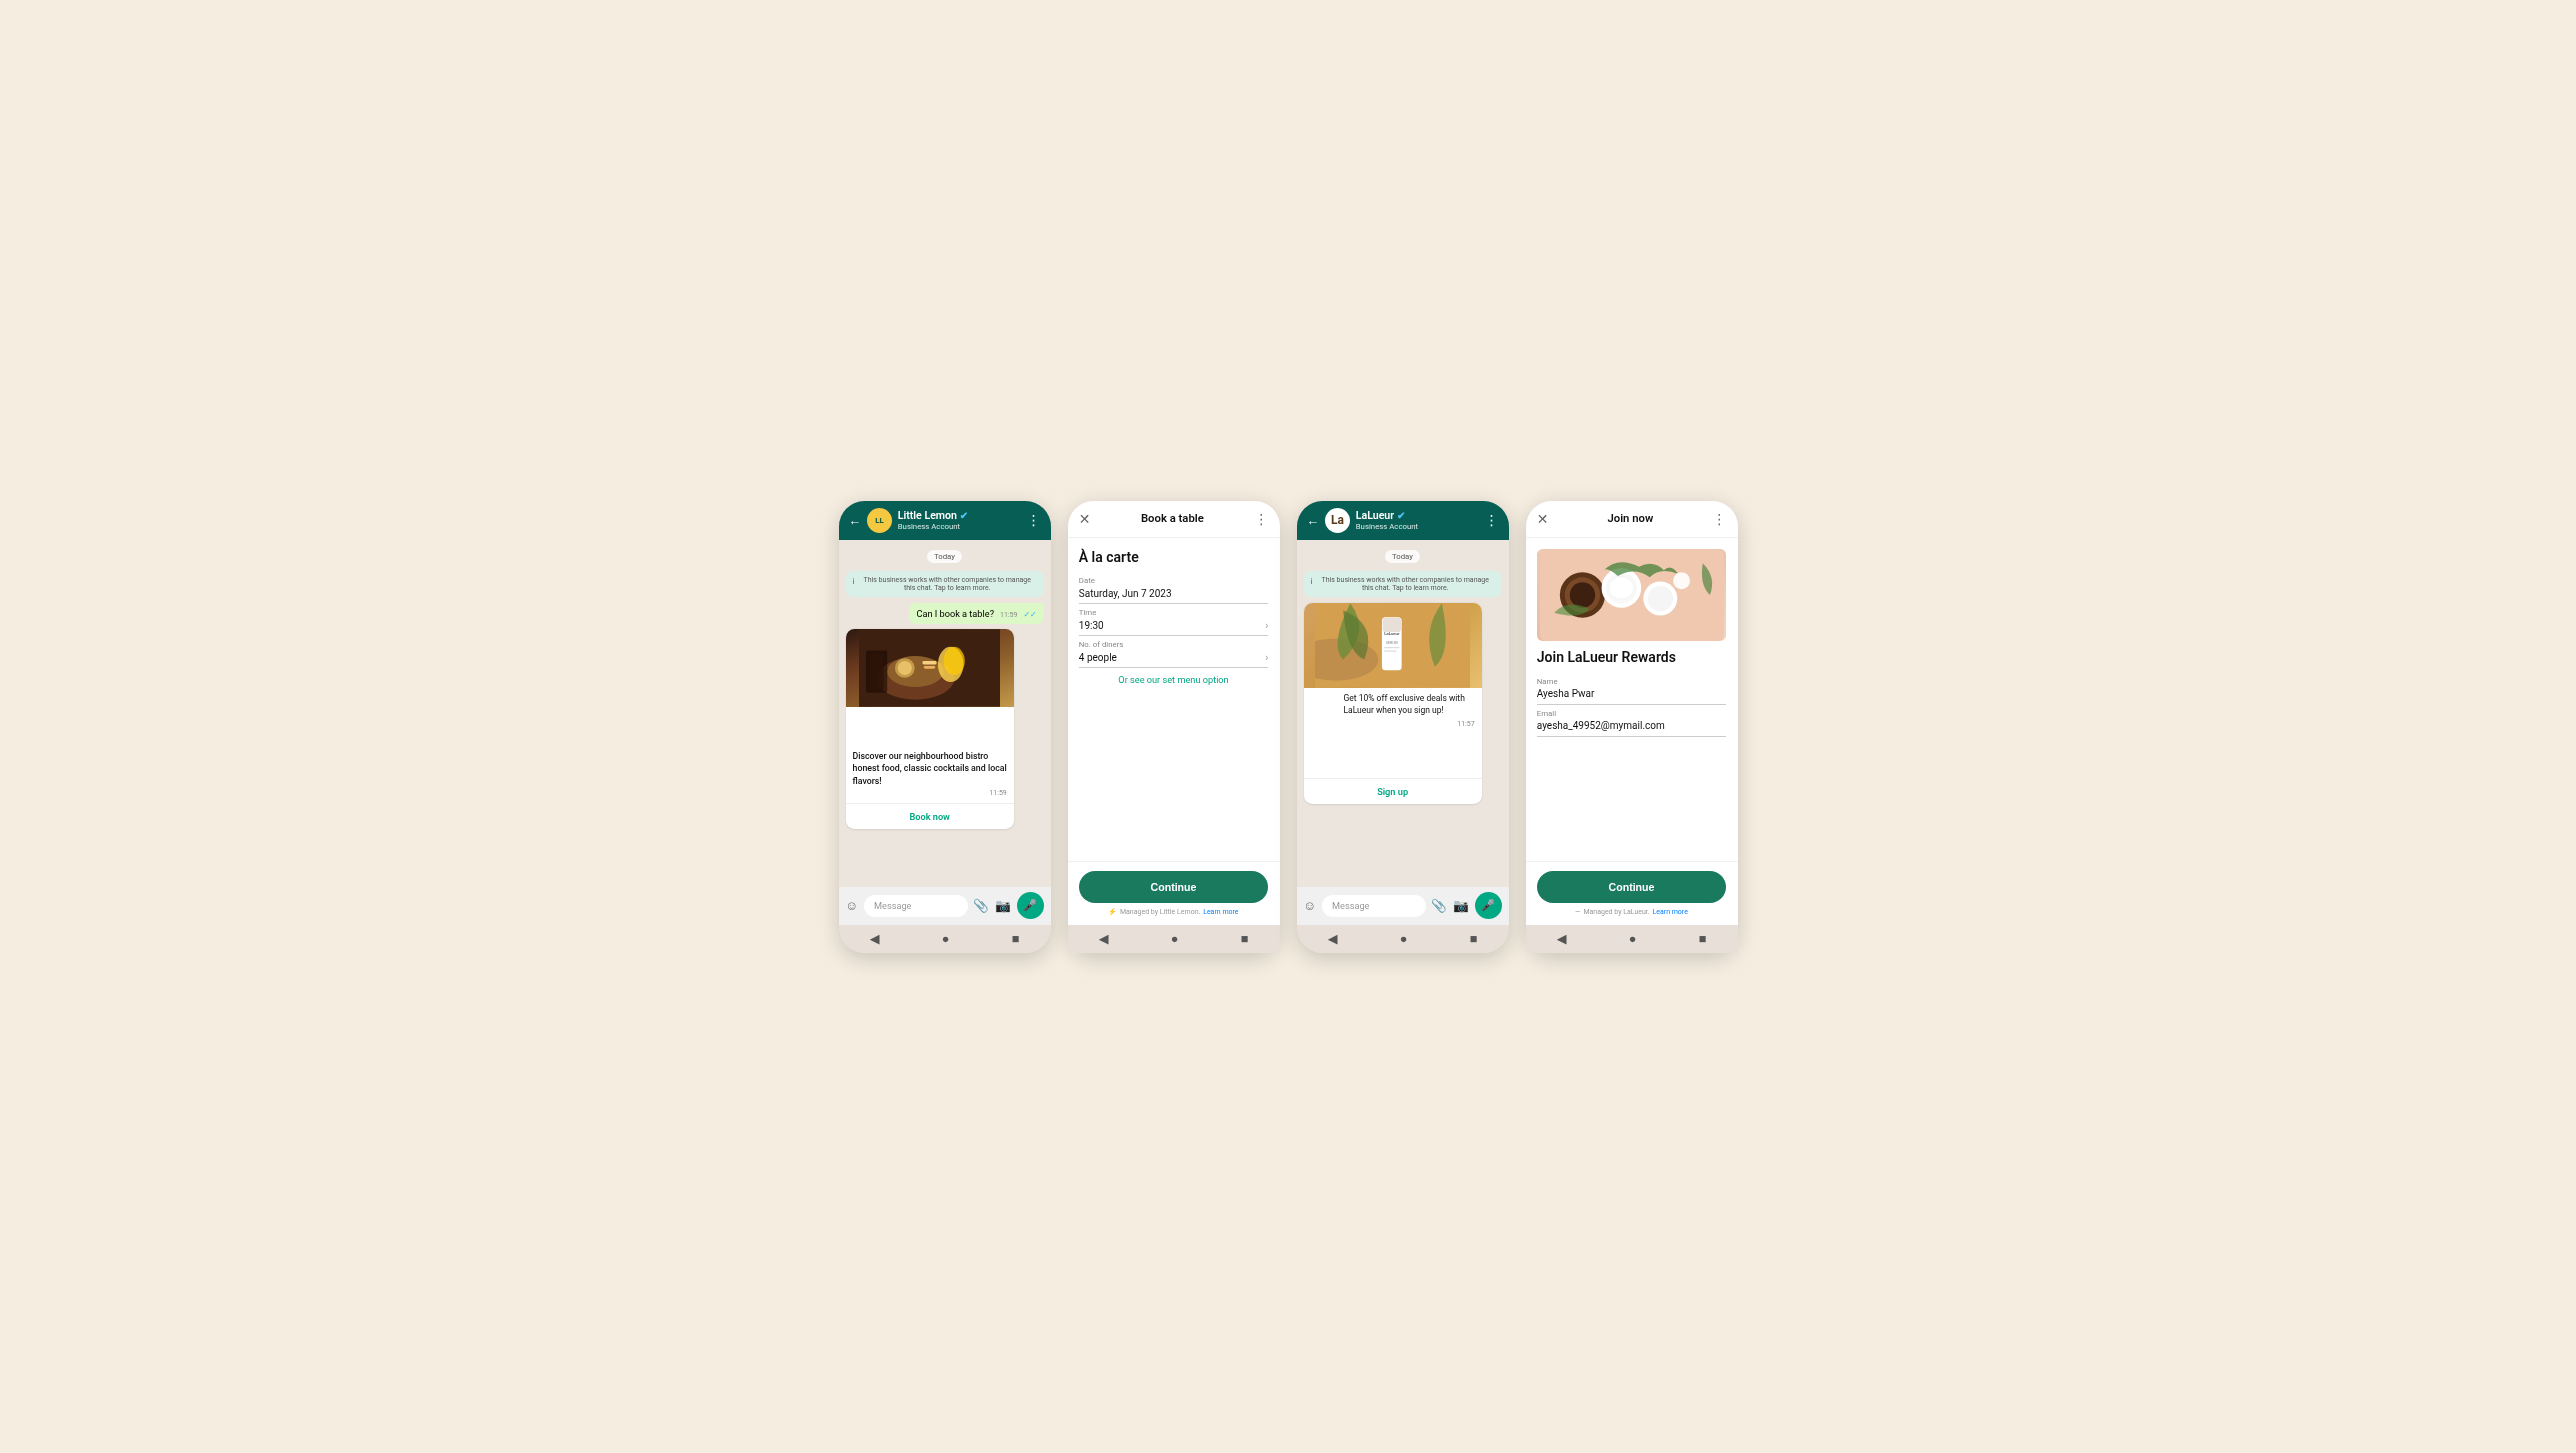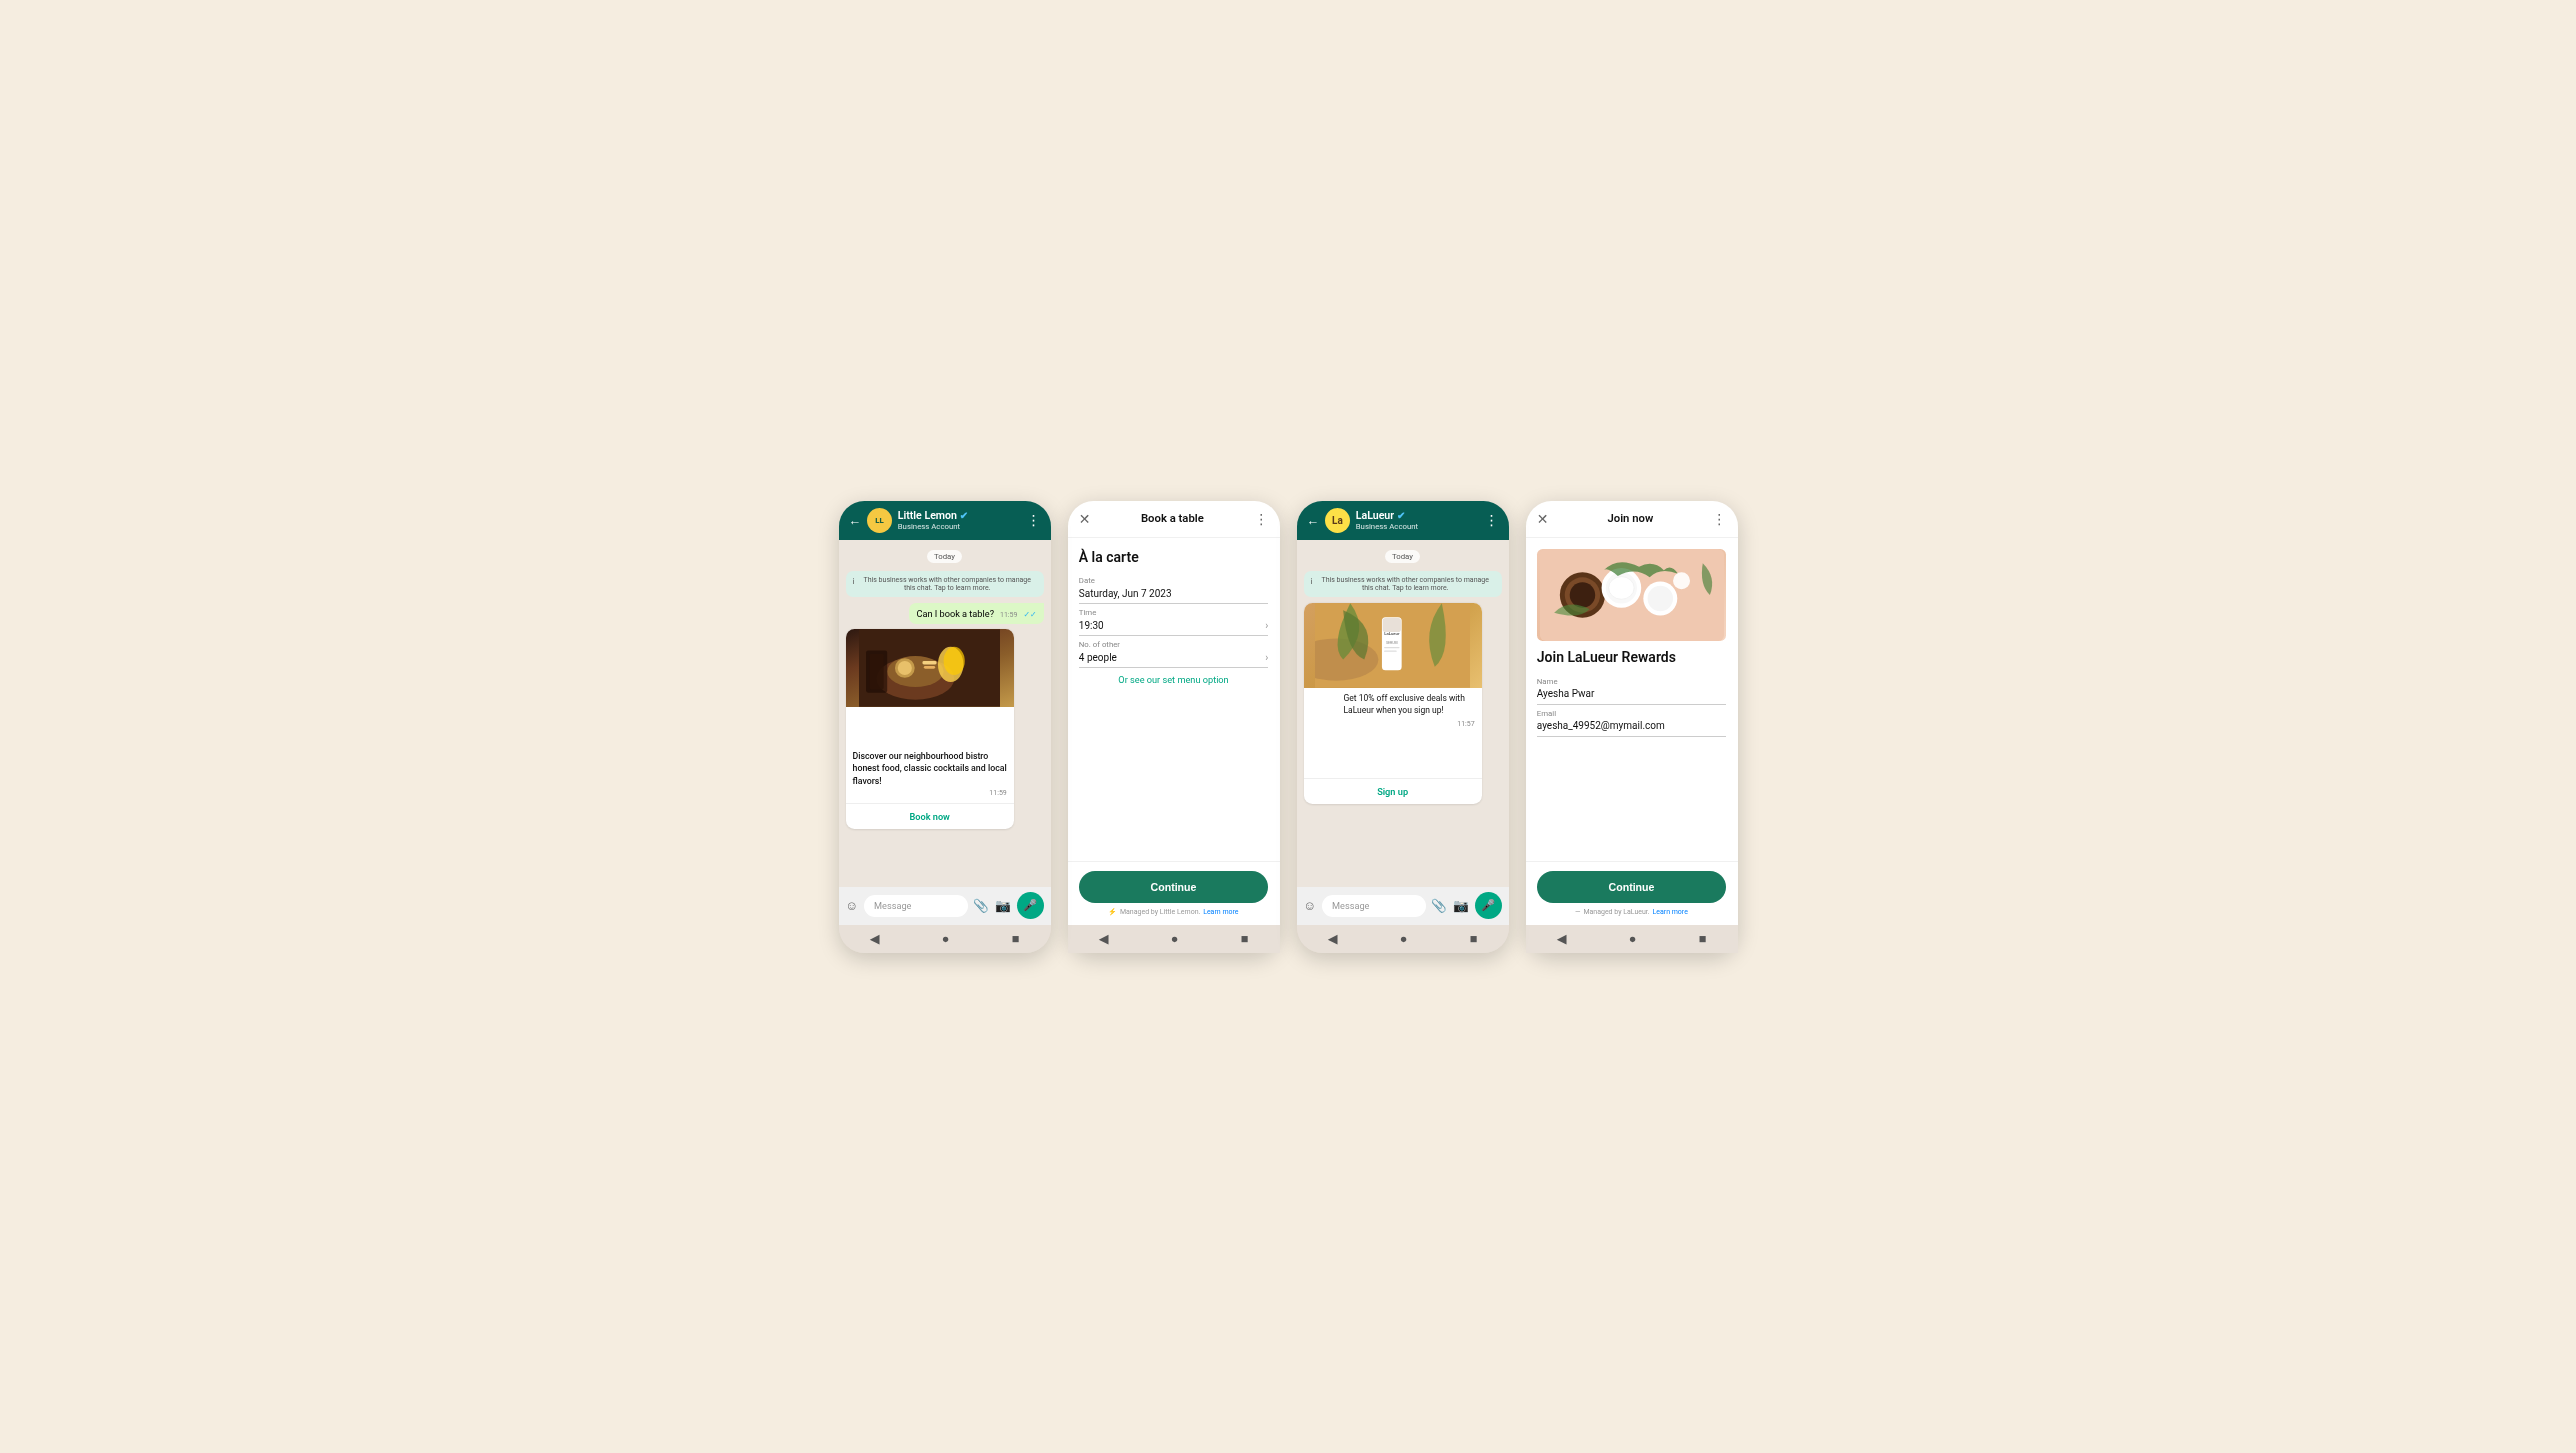--- a/index.html
+++ b/index.html
@@ -315,23 +315,23 @@
       justify-content: center;
       gap: 5.6px;
       margin-bottom: 8.5px;
       overflow: hidden;
     }
 
     
     .lalueur-avatar {
       width: 25.4px; height: 25.4px;
       border-radius: 50%;
-      background: #fde047;
+      background: #ffffff;
       display: flex; align-items: center; justify-content: center;
-      font-size: 10px; color: #5a3a1a; font-weight: 700;
+      font-size: 12px; color: #5a3a1a; font-weight: 700;
     }
   </style>
 </head>
 <body>
 
 <div class="screens-container">
 
   <div class="phone">
     <div class="phone-header">
       <span class="back-arrow">←</span>
@@ -419,21 +419,21 @@
 
       <div class="form-field">
         <div class="form-label">Time</div>
         <div class="form-value">
           <span>19:30</span>
           <span class="form-chevron">›</span>
         </div>
       </div>
 
       <div class="form-field">
-        <div class="form-label">No. of other</div>
+        <div class="form-label">No. of diners</div>
         <div class="form-value">
           <span>4 people</span>
           <span class="form-chevron">›</span>
         </div>
       </div>
 
       <div class="form-link">Or see our set menu option</div>
     </div>
     <div class="modal-footer">
       <button class="continue-btn">Continue</button>

